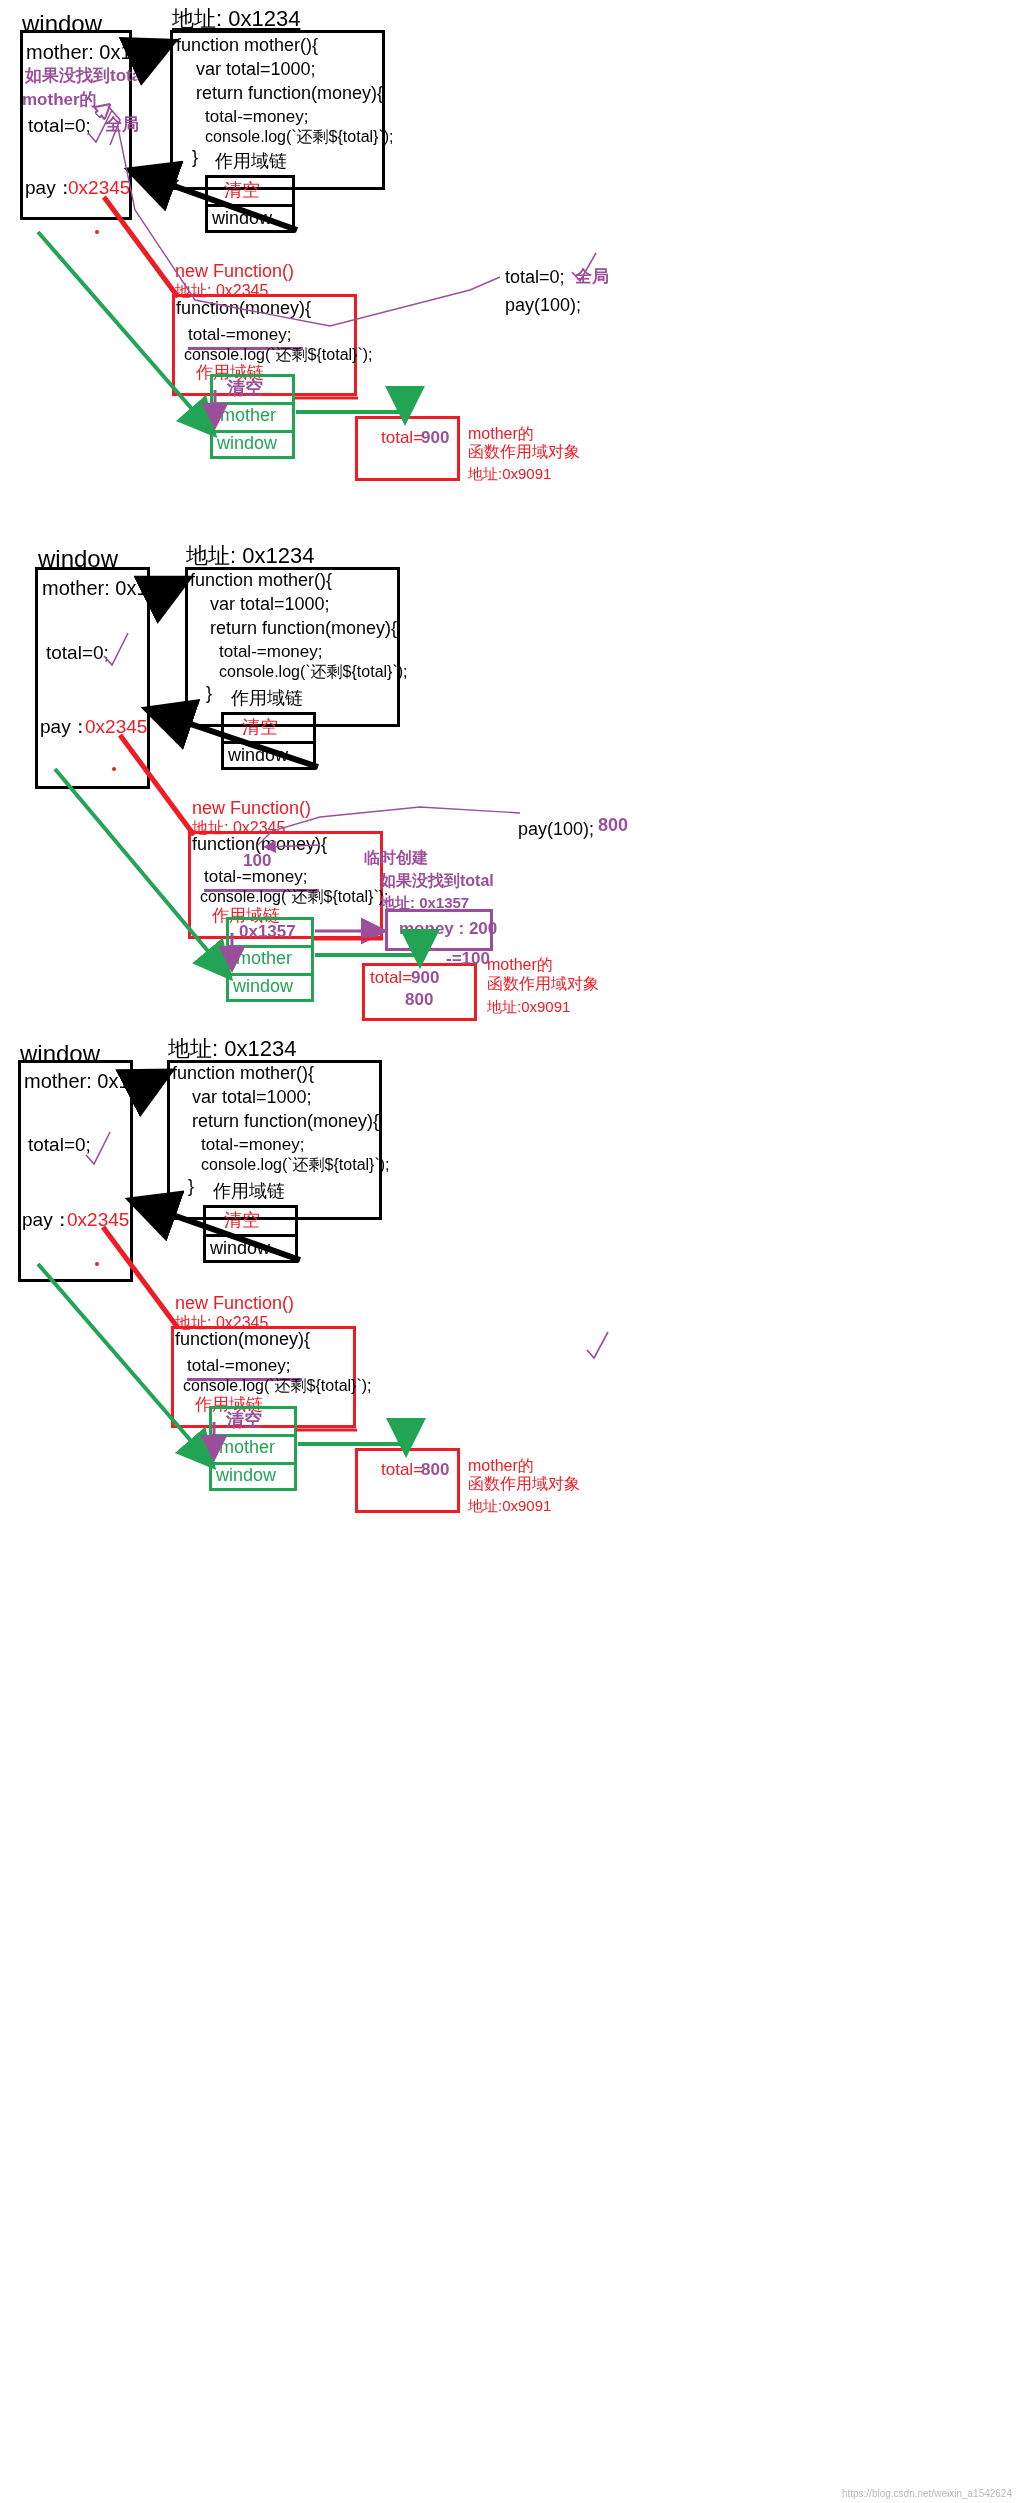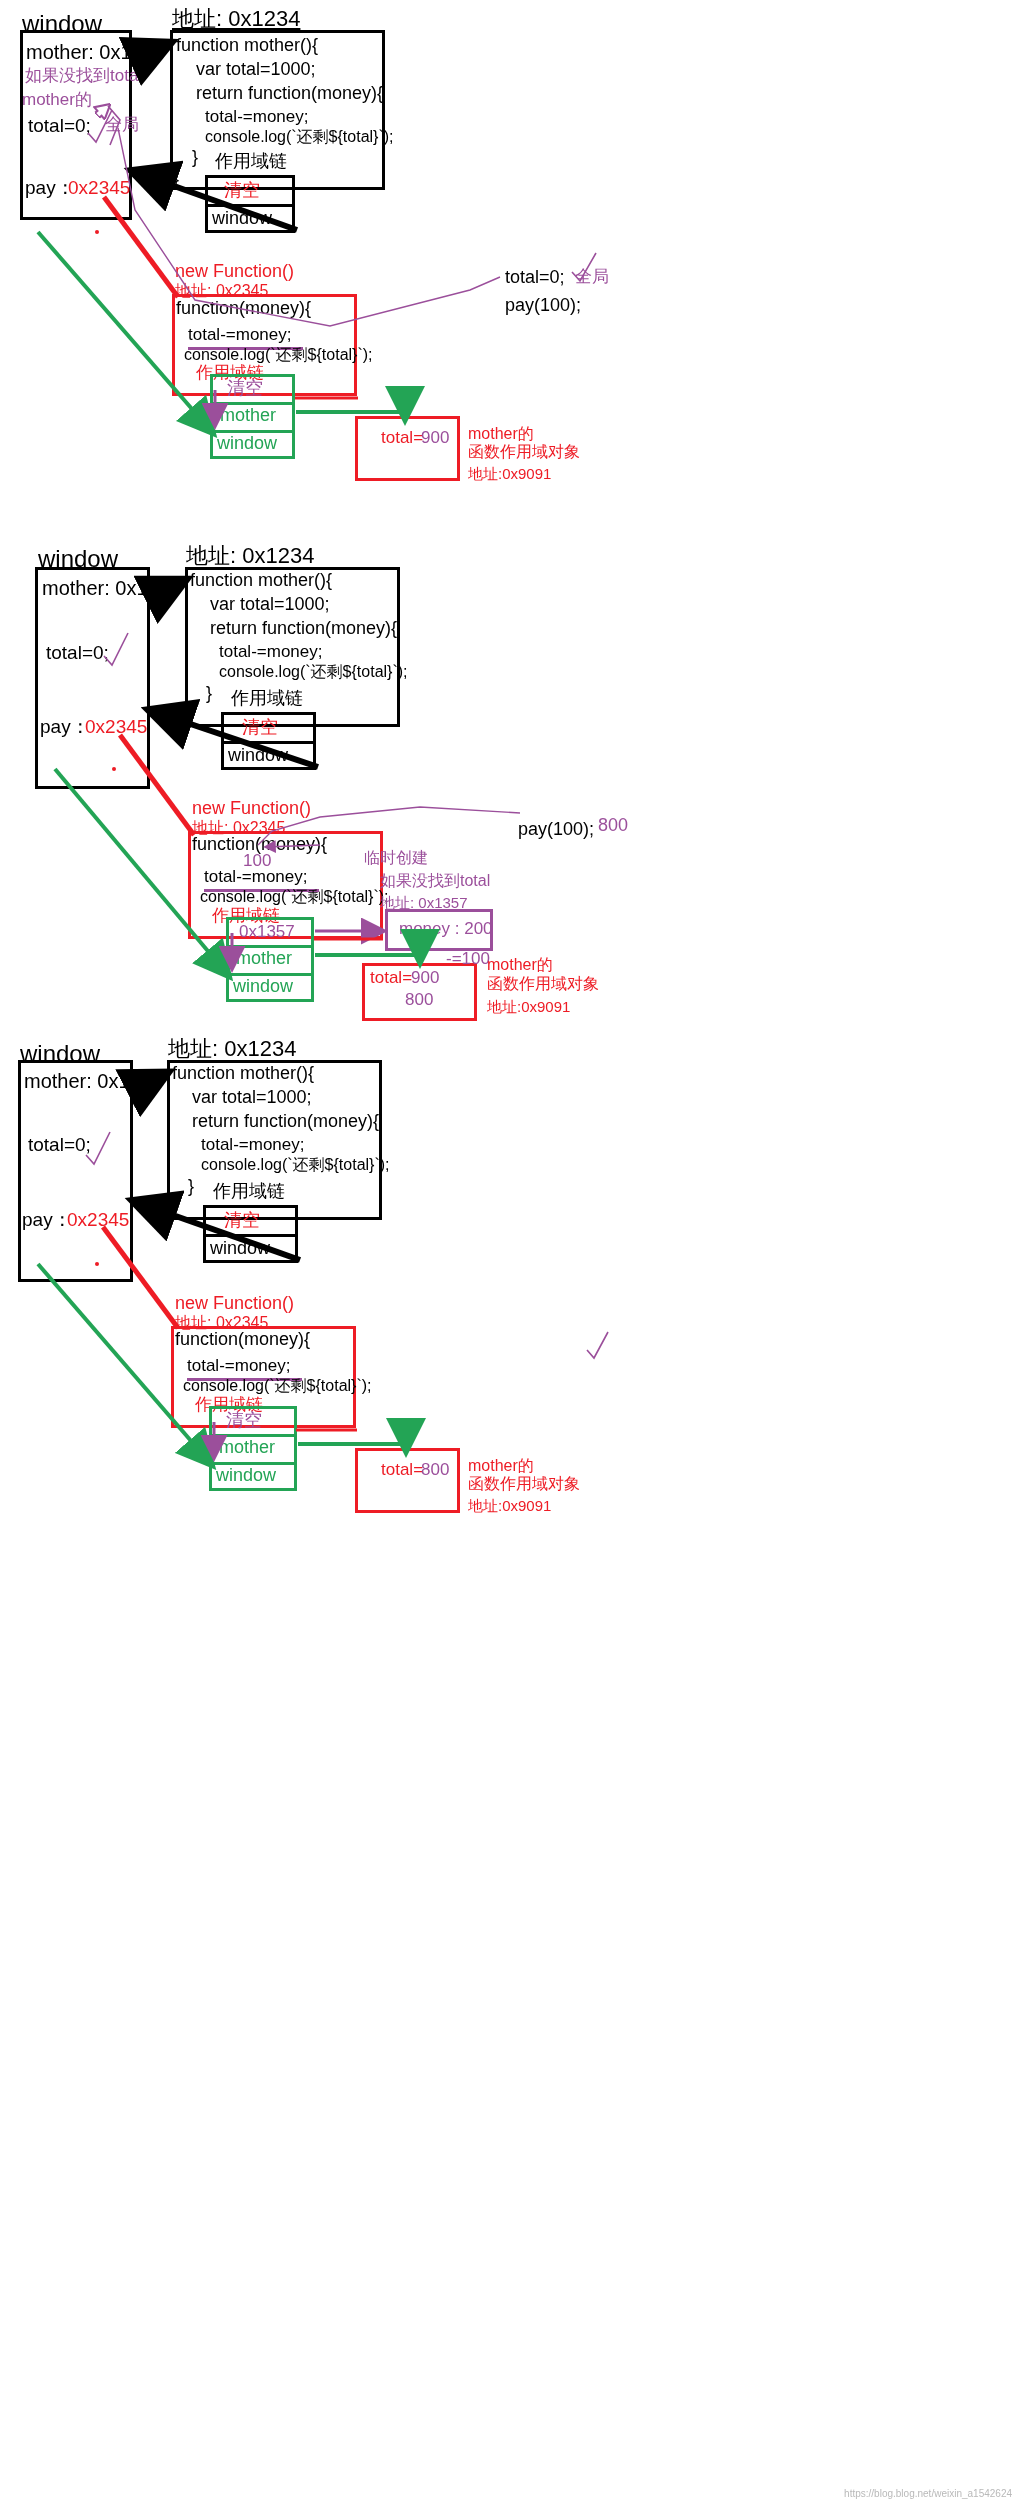--- a/index.html
+++ b/index.html
@@ -12,21 +12,21 @@
   .stage { position:absolute; left:0; top:0; width:1018px; }
   .lbl { position:absolute; white-space:nowrap; line-height:1; }
   .box { position:absolute; background:transparent; }
   .blk { border:3px solid #000; }
   .red { border:3px solid #ee1c25; }
   .grn { border:3px solid #23a455; }
   .pur { border:3px solid #9b4f9b; }
   .t-blk { color:#000; }
   .t-red { color:#ee1c25; }
   .t-grn { color:#23a455; }
-  .t-pur { color:#9b4f9b; }
+  .t-pur { color:#9b4f9b;font-weight:bold; }
   .hline-blk { position:absolute; background:#000; height:3px; }
   .hline-grn { position:absolute; background:#23a455; height:3px; }
   svg.ov { position:absolute; left:0; top:0; width:1018px; height:2503px; pointer-events:none; }
   .wm { position:absolute; right:6px; bottom:4px; font-size:10px; color:#b9b9b9; }
   .f24 { font-size:24px; }
   .f22 { font-size:22px; }
   .f20 { font-size:20px; }
   .f18 { font-size:18px; }
   .f17 { font-size:17px; }
   .f16 { font-size:16px; }
@@ -265,13 +265,13 @@
 
   <g>
     <path d="M88,133 L96,142 L112,110" stroke="#9b4f9b" stroke-width="1.6" fill="none"></path>
     <path d="M104,656 L112,665 L128,633" stroke="#9b4f9b" stroke-width="1.6" fill="none"></path>
     <path d="M86,1155 L94,1164 L110,1132" stroke="#9b4f9b" stroke-width="1.6" fill="none"></path>
     <path d="M572,272 L580,281 L596,253" stroke="#9b4f9b" stroke-width="1.6" fill="none"></path>
     <path d="M587,1350 L594,1358 L608,1332" stroke="#9b4f9b" stroke-width="1.6" fill="none"></path>
   </g>
 </svg>
 
-<div class="wm">https://blog.blog.net/weixin_a1542624</div>
+<div class="wm">https://blog.csdn.net/weixin_a1542624</div>
 
 </body></html>

